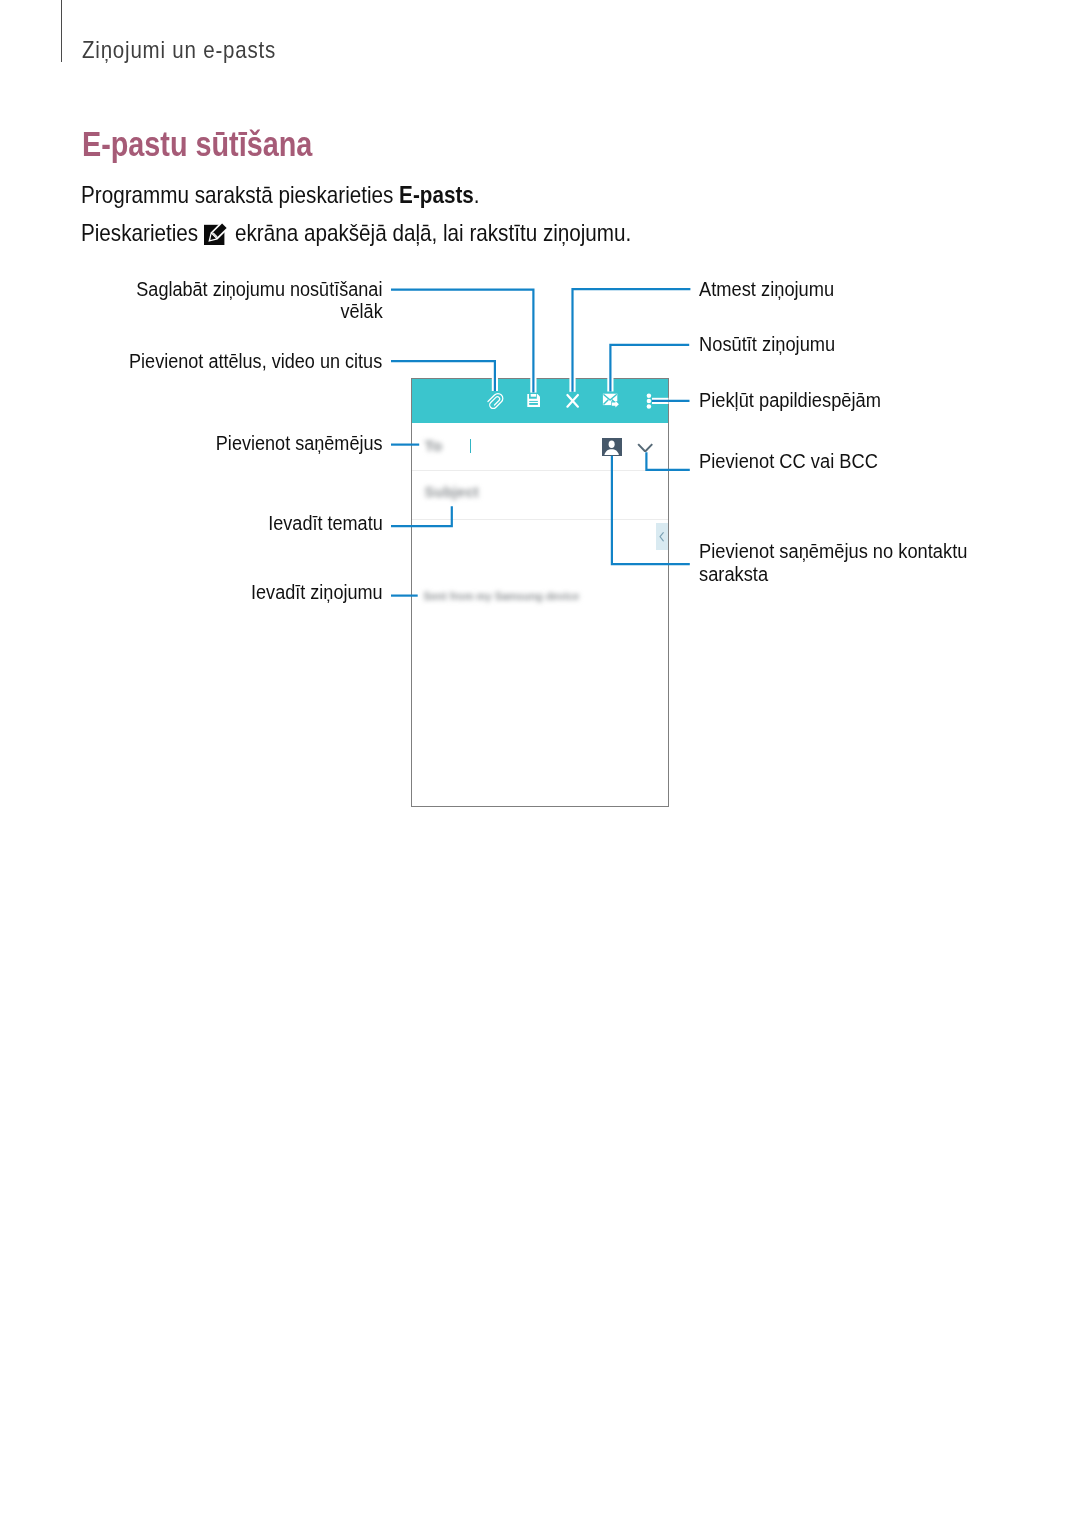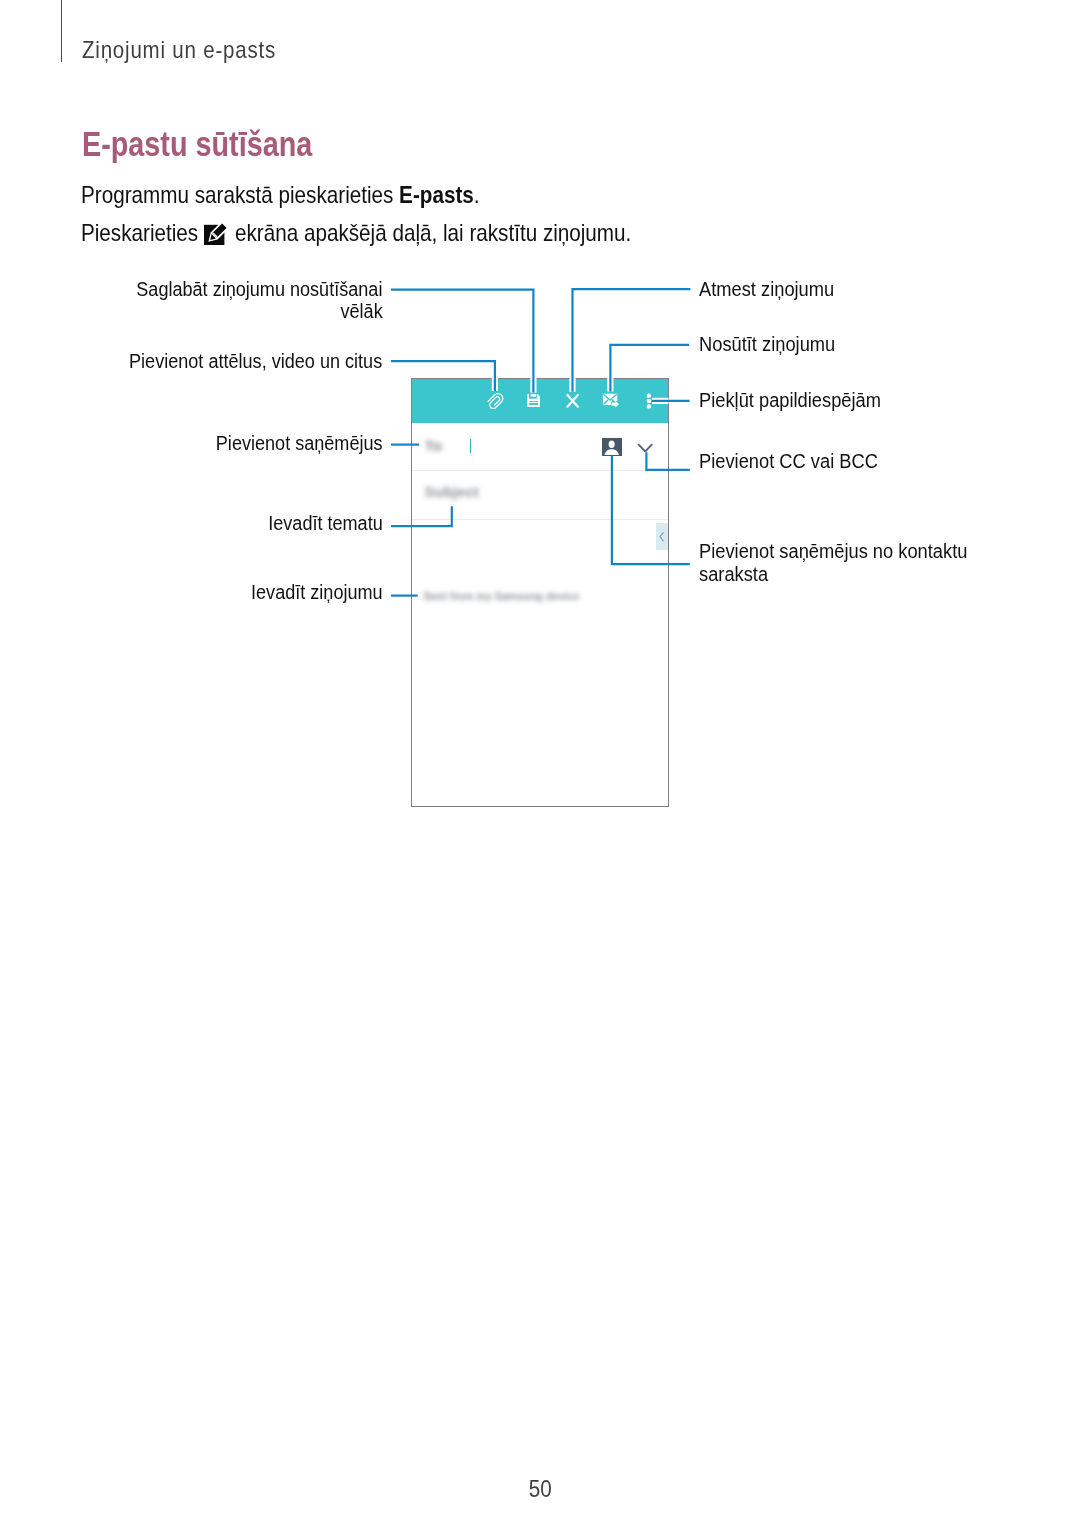--- a/index.html
+++ b/index.html
@@ -172,15 +172,14 @@
       <path d="M391.0 526.2 H451.8 V506.2"></path>
       <path d="M391.0 595.6 H417.7"></path>
       <path d="M690.4 289.1 H572.5 V391.8"></path>
       <path d="M689.2 344.9 H610.4 V391.5"></path>
       <path d="M689.5 400.9 H652.0"></path>
       <path d="M689.8 469.8 H646.4 V452.3"></path>
       <path d="M689.8 564.1 H611.9 V455.8"></path>
     </g>
   </svg>
 
-  <div id="page-number"><span>50</span></div>
 
 </div>
 
 </body></html>

